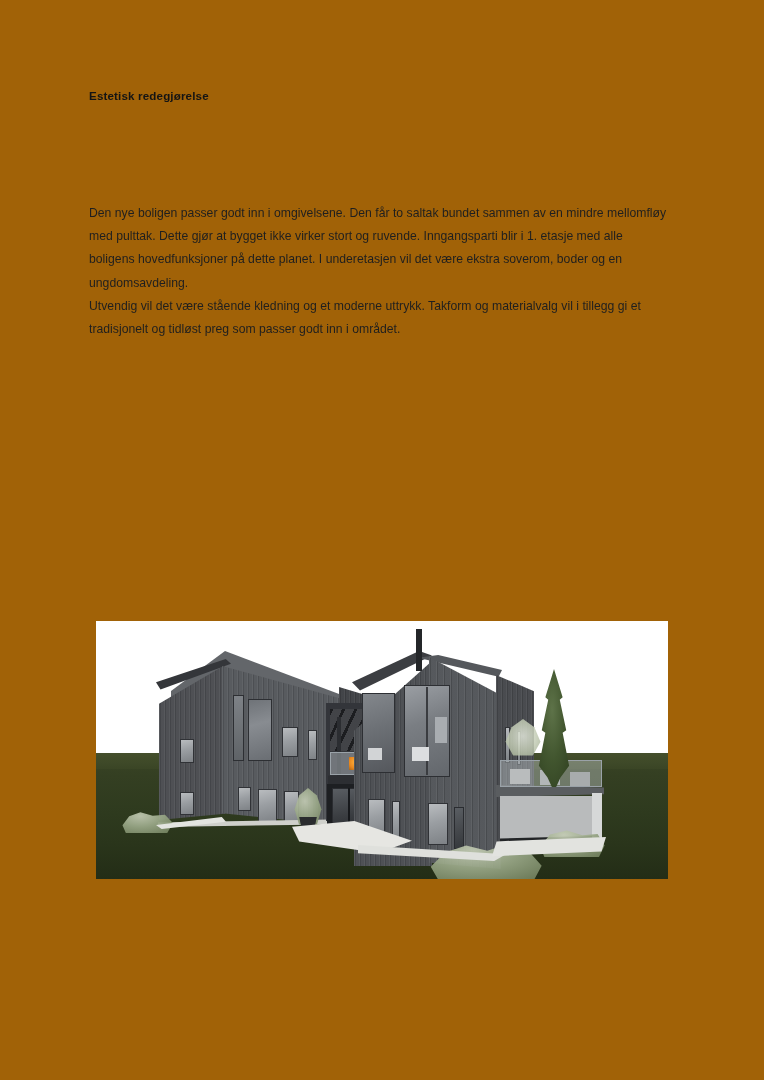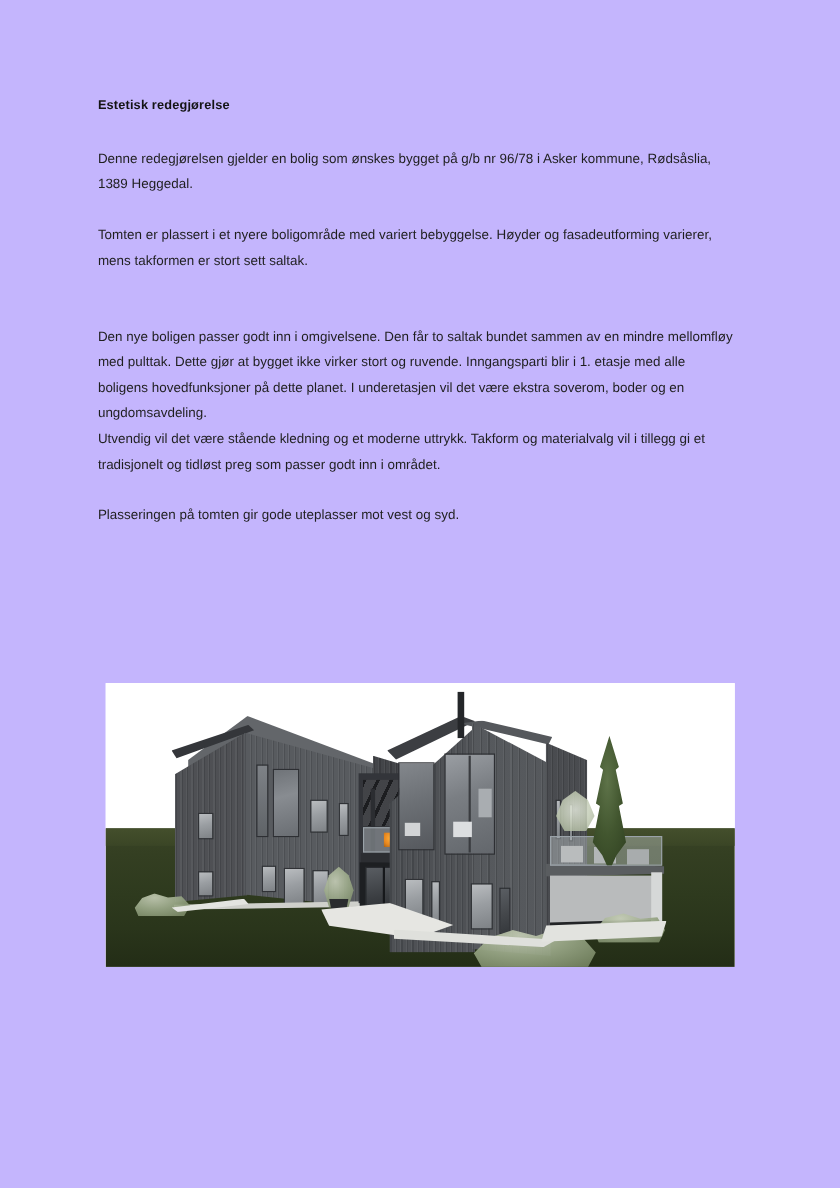--- a/index.html
+++ b/index.html
@@ -13,21 +13,21 @@
     height: 1080px;
     font-family: "Liberation Sans", sans-serif;
     color: #1b1b1b;
     overflow: hidden;
     position: relative;
   }
 
   .page {
     position: absolute;
     inset: 0;
-    background: #c4b5fd;
+    background: #a16207;
   }
 
   .doc-body {
     position: absolute;
     left: 89px;
     top: 88px;
     width: 580px;
   }
 
   .doc-title {
@@ -160,33 +160,30 @@
 <body>
 
 <div class="page">
 
   <div class="doc-body">
 
     <h1 class="doc-title">Estetisk redegjørelse</h1>
 
     <div class="gap-title"></div>
 
-    <p class="para">Denne redegjørelsen gjelder en bolig som ønskes bygget på g/b nr 96/78 i Asker kommune, Rødsåslia, 1389 Heggedal.</p>
     <div class="gap-para"></div>
 
-    <p class="para">Tomten er plassert i et nyere boligområde med variert bebyggelse. Høyder og fasadeutforming varierer, mens takformen er stort sett saltak.</p>
     <div class="gap-para"></div>
 
     <div class="gap-para"></div>
 
     <p class="para" style="white-space: pre-line;">Den nye boligen passer godt inn i omgivelsene. Den får to saltak bundet sammen av en mindre mellomfløy med pulttak. Dette gjør at bygget ikke virker stort og ruvende. Inngangsparti blir i 1. etasje med alle boligens hovedfunksjoner på dette planet. I underetasjen vil det være ekstra soverom, boder og en ungdomsavdeling.
 Utvendig vil det være stående kledning og et moderne uttrykk. Takform og materialvalg vil i tillegg gi et tradisjonelt og tidløst preg som passer godt inn i området.</p>
     <div class="gap-para"></div>
 
-    <p class="para">Plasseringen på tomten gir gode uteplasser mot vest og syd.</p>
   </div>
 
   <div class="render-wrap">
     <div class="render">
 
       <div class="sky"></div>
 
       <div class="ground">
         <div class="ground-band"></div>
       </div>

